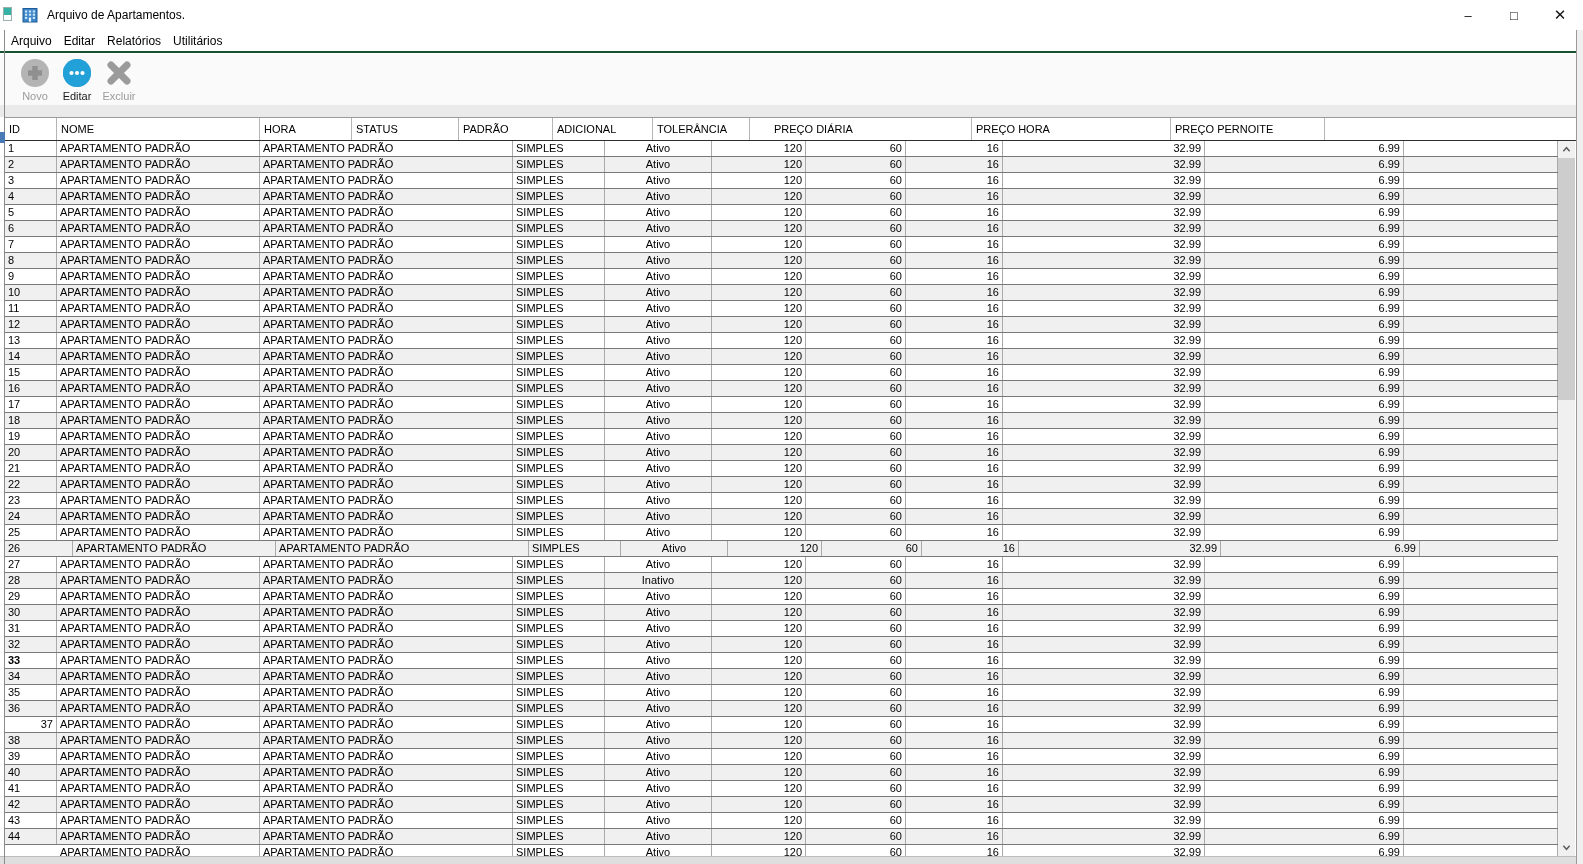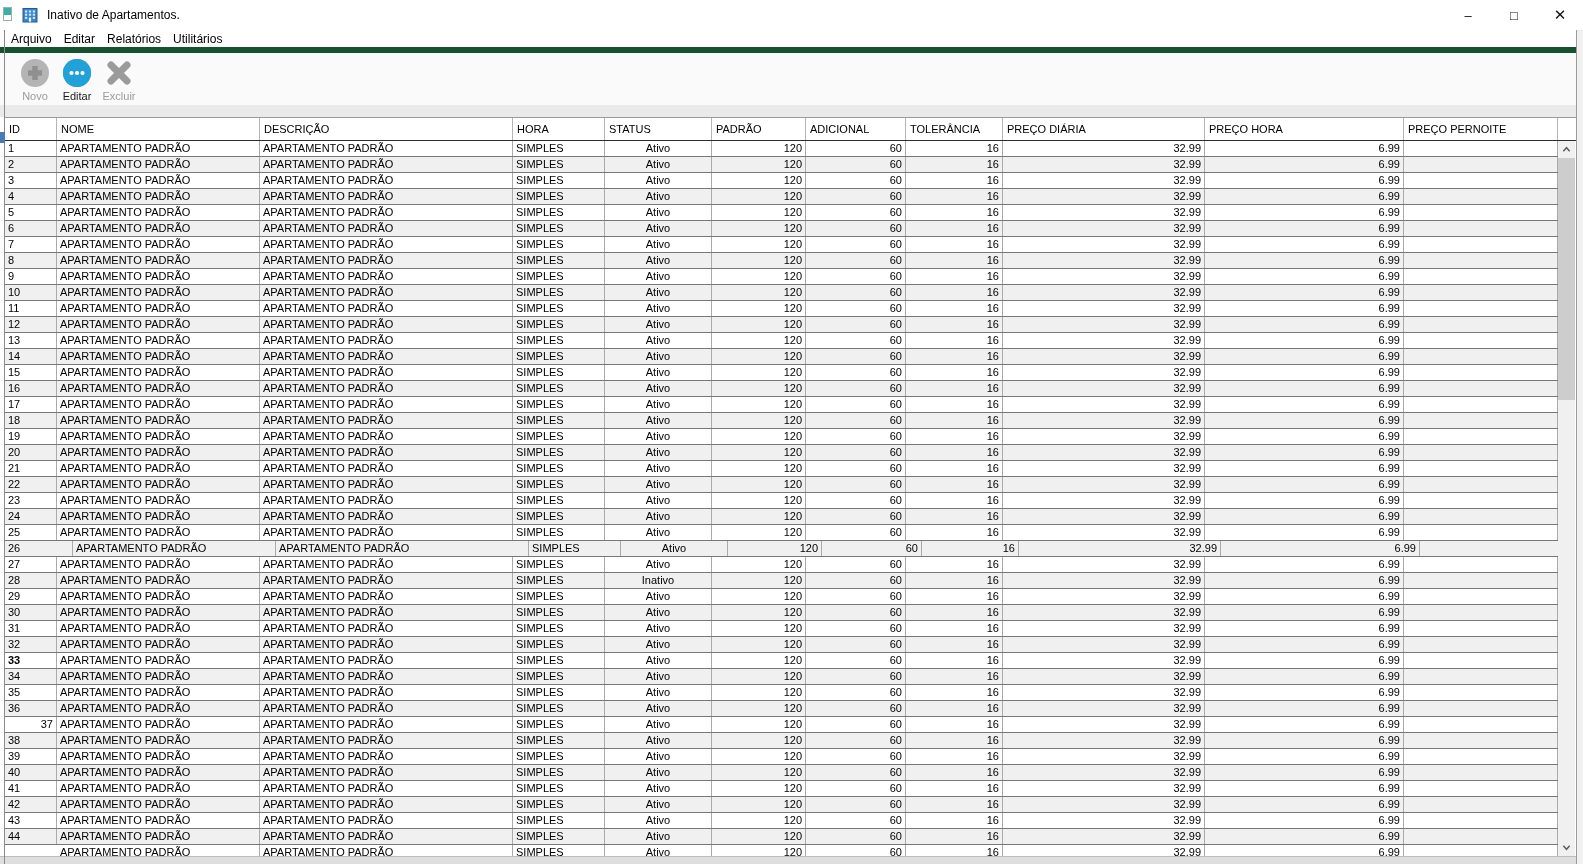--- a/index.html
+++ b/index.html
@@ -14,21 +14,21 @@
     background:linear-gradient(#35b2a5 0 55%, #ffffff 55% 100%); border:1px solid #9ab0ae; }
   .app-icon { margin-left:22px; width:16px; height:16px; }
   .title-text { margin-left:9px; font-size:12px; color:#000; white-space:nowrap; }
   .win-controls { margin-left:auto; display:flex; height:100%; }
   .win-btn { width:46px; height:100%; display:flex; align-items:center;
     justify-content:center; font-size:13px; color:#101010; cursor:default; }
   .win-btn.close { font-size:15px; }
 
   
   .menubar { position:absolute; top:30px; left:0; width:1583px; height:23px;
-    background:#ffffff; border-bottom:6px solid #14532d;
+    background:#ffffff; border-bottom:2px solid #14532d;
     display:flex; align-items:center; padding-left:5px; }
   .menu-item { font-size:12px; color:#000; padding:3px 6px; }
 
   
   .toolbar { position:absolute; top:54px; left:0; width:1583px; height:51px;
     background:#fafafa; display:flex; padding-left:14px; }
   .tool-btn { width:42px; display:flex; flex-direction:column; align-items:center;
     padding-top:4px; }
   .tool-label { font-size:11px; margin-top:2px; color:#1a1a1a; }
   .tool-btn.disabled .tool-label { color:#9b9b9b; }
@@ -86,21 +86,21 @@
           <rect x="6.9" y="3.5" width="2.2" height="2"></rect>
           <rect x="10.8" y="3.5" width="2.2" height="2"></rect>
         <rect x="3" y="6.7" width="2.2" height="2"></rect>
           <rect x="6.9" y="6.7" width="2.2" height="2"></rect>
           <rect x="10.8" y="6.7" width="2.2" height="2"></rect>
         <rect x="3" y="9.9" width="2.2" height="2"></rect>
           <rect x="10.8" y="9.9" width="2.2" height="2"></rect>
         <rect x="6.9" y="10.5" width="2.2" height="4.2" fill="#e8f4fc"></rect>
       </g>
     </svg>
-    <span class="title-text">Inativo de Apartamentos.</span>
+    <span class="title-text">Arquivo de Apartamentos.</span>
     <div class="win-controls">
       <div class="win-btn">–</div>
       <div class="win-btn">□</div>
       <div class="win-btn close">✕</div>
     </div>
   </div>
 
   <div class="menubar">
     <span class="menu-item">Arquivo</span>
     <span class="menu-item">Editar</span>
@@ -134,27 +134,26 @@
       <span class="tool-label">Excluir</span>
     </div>
   </div>
 
   <div class="midstrip"></div>
 
   <div class="grid">
     <div class="grid-header">
         <div class="hcell" style="width: 52px;">ID</div>
         <div class="hcell" style="width: 203px;">NOME</div>
-        <div class="hcell" style="width: 253px;">DESCRIÇÃO</div>
         <div class="hcell" style="width: 92px;">HORA</div>
         <div class="hcell" style="width: 107px;">STATUS</div>
         <div class="hcell" style="width: 94px;">PADRÃO</div>
         <div class="hcell" style="width: 100px;">ADICIONAL</div>
         <div class="hcell" style="width: 97px;">TOLERÂNCIA</div>
-        <div class="hcell" style="width: 202px;">PREÇO DIÁRIA</div>
+        <div class="hcell" style="width: 202px; margin-left: 20px;">PREÇO DIÁRIA</div>
         <div class="hcell" style="width: 199px;">PREÇO HORA</div>
         <div class="hcell" style="width: 154px;">PREÇO PERNOITE</div>
         <div class="hcell hfill"></div>
       </div>
     <div class="grid-body">
         <div class="grow">
           <div class="gcell" style="width: 52px; text-align: left;">1</div>
           <div class="gcell" style="width: 203px; text-align: left;">APARTAMENTO PADRÃO</div>
           <div class="gcell" style="width: 253px; text-align: left;">APARTAMENTO PADRÃO</div>
           <div class="gcell" style="width: 92px; text-align: left;">SIMPLES</div>

